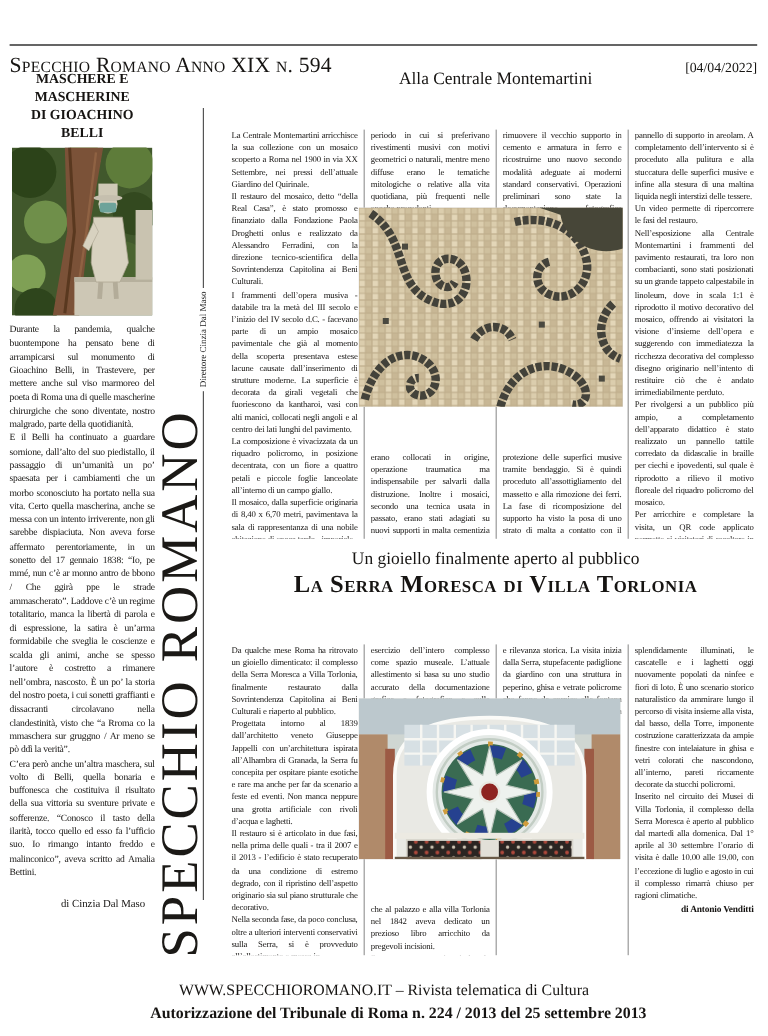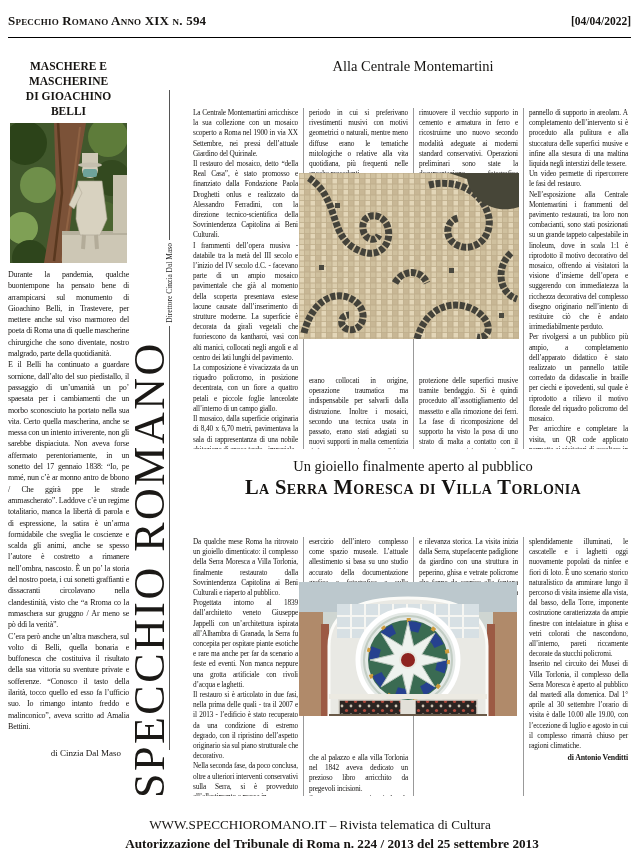--- a/index.html
+++ b/index.html
@@ -4,22 +4,22 @@
 <style>
   html,body{margin:0;padding:0;}
   body{
     width:640px;height:863px;background:#ffffff;color:#161412;
     font-family:"Liberation Serif","DejaVu Serif",serif;
     position:relative;overflow:hidden;
   }
   .jt{white-space:pre-line;text-align:justify;}
   
   .header{position:absolute;top:13px;left:8px;right:9px;display:flex;justify-content:space-between;align-items:baseline;}
-  .masthead{font-weight:bold;font-size:13px;font-variant:small-caps;letter-spacing:.2px;}
-  .issue-date{font-weight:bold;font-size:11.5px;}
+  .masthead{font-weight:normal;font-size:18px;font-variant:small-caps;letter-spacing:.2px;margin-top:31px;}
+  .issue-date{font-weight:normal;font-size:11.5px;}
   .rule-top{position:absolute;top:37px;left:8px;right:9px;border-top:1.6px solid #000;}
   
   .left-col{position:absolute;left:8px;top:57px;width:121px;}
   .left-title{margin:2px 0 0;font-weight:bold;font-size:11.5px;line-height:15px;text-align:center;white-space:pre-line;}
   .left-photo{display:block;width:117px;height:140px;margin:4px auto 6px;}
   .left-body{font-size:8px;letter-spacing:-0.2px;line-height:11.3px;}
   .left-byline{font-weight:normal;font-size:9px;text-align:right;padding-right:8px;margin-top:16px;}
   
   .divider{position:absolute;left:127px;top:57px;width:64px;height:765px;}
   .banner-text{

